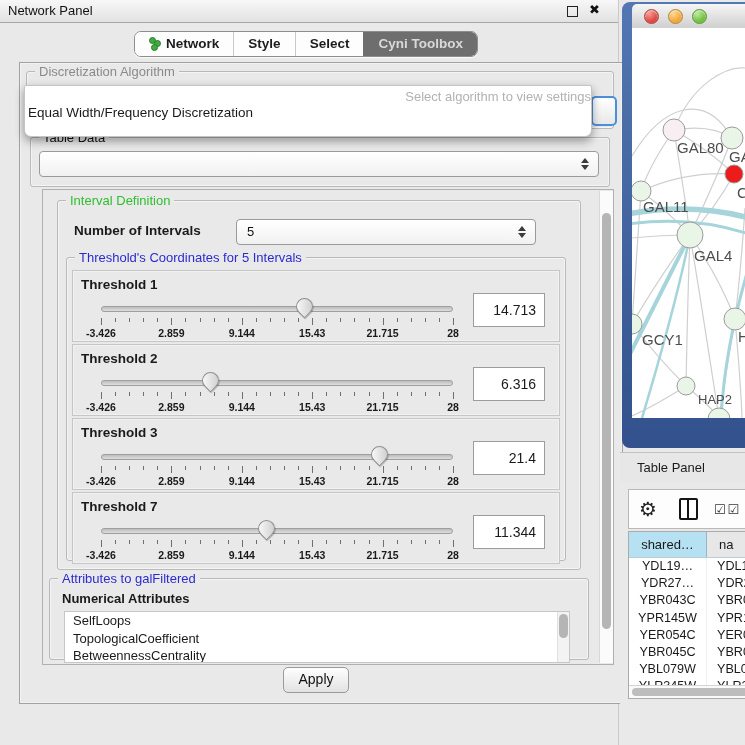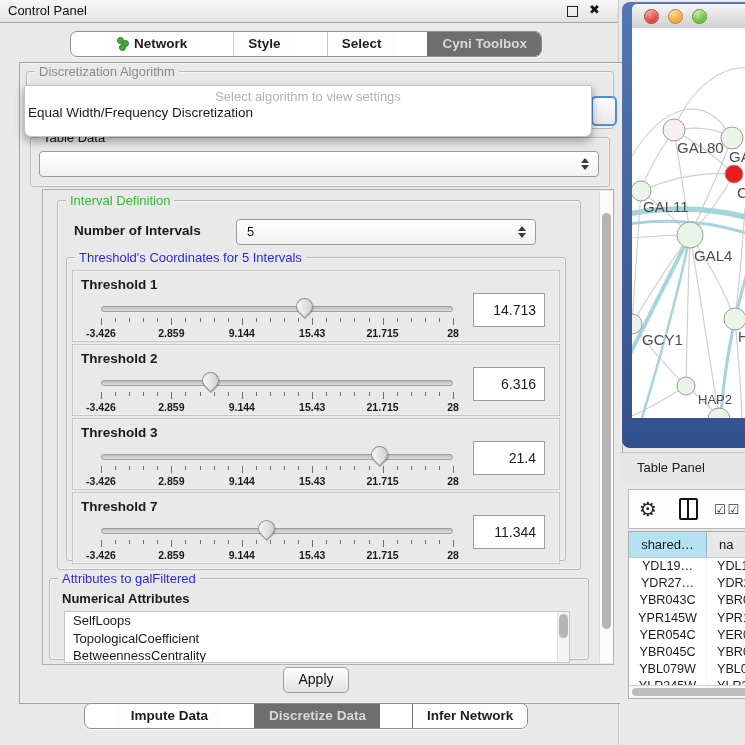--- a/index.html
+++ b/index.html
@@ -17,21 +17,21 @@
     background:linear-gradient(#f7f7f7,#e2e2e2);border-bottom:1px solid #a6a6a6;}
   .titlebar .wtitle{position:absolute;left:8px;top:3px;font-size:13px;color:#111;}
   .float-icon{position:absolute;right:40px;top:6px;width:9px;height:9px;border:1.5px solid #222;background:transparent;}
   .close-icon{position:absolute;right:18px;top:2px;font-size:13px;font-weight:bold;color:#111;}
 
   
   .tabbar{position:absolute;left:0;right:6px;display:flex;justify-content:center;}
   #top-tabs{top:31px;}
   #bottom-tabs{top:703px;}
   .tabgroup{display:inline-flex;background:#fff;border:1px solid #8d8d8d;border-radius:7px;overflow:hidden;height:24px;box-shadow:0 1px 1px rgba(255,255,255,.8);}
-  .tab{padding:0 14px;line-height:24px;font-size:13.5px;font-weight:bold;color:#1d1d1d;background:#fdfdfd;border-left:1px solid #c9c9c9;white-space:nowrap;display:flex;align-items:center;gap:5px;margin-left:32px;}
+  .tab{padding:0 14px;line-height:24px;font-size:13.5px;font-weight:bold;color:#1d1d1d;background:#fdfdfd;border-left:1px solid #c9c9c9;white-space:nowrap;display:flex;align-items:center;gap:5px;}
   .tab:first-child{border-left:none;}
   .tab.sel{background:var(--selected_tab_bg,#6e6e6e);color:#d9d9d9;border-left-color:#6e6e6e;}
   .tab.sel + .tab{border-left-color:#6e6e6e;}
 
   
   #main-panel{position:absolute;left:19px;top:62px;width:602px;height:640px;background:#e9e9e9;border:1px solid #a2a2a2;box-shadow:inset 0 0 0 1px #f2f2f2;}
 
   .groupbox{position:absolute;border:1px solid #b9b9b9;border-radius:3px;box-shadow:inset 0 0 0 1px #f4f4f4;}
   .grouptitle{position:absolute;top:-8px;left:8px;background:#e9e9e9;padding:0 4px;font-size:13px;line-height:15px;}
   .gt-gray{color:#8a8a8a;}
@@ -44,21 +44,21 @@
   .spin i{display:block;width:0;height:0;border-left:4px solid transparent;border-right:4px solid transparent;}
   .spin .up{border-bottom:5px solid #3c3c3c;}
   .spin .dn{border-top:5px solid #3c3c3c;}
 
   
   #algo-combo{left:14px;top:34px;width:570px;height:24px;}
   #algo-focus{position:absolute;right:-2px;top:-2px;width:22px;height:26px;border:2px solid var(--focus_ring_blue,#4a90d9);border-radius:5px;background:linear-gradient(#fff,#e8e8e8);}
 
   
   #popup{position:absolute;left:4px;top:22px;width:566px;height:50px;background:#ffffff;border:1px solid #c4c4c4;border-radius:2px 2px 7px 7px;box-shadow:0 4px 10px rgba(0,0,0,.38);z-index:30;}
-  #popup .prompt{color:#b2b2b2;text-align:center;font-size:13px;line-height:17px;padding-top:2px;}
+  #popup .prompt{color:#b2b2b2;text-align:right;font-size:13px;line-height:17px;padding-top:2px;}
   #popup .opt{font-size:13.5px;line-height:15.5px;padding-left:3px;white-space:nowrap;}
   #popup .opt.bold{font-weight:bold;}
 
   
   #scrollpanel{position:absolute;left:22px;top:126px;width:570px;height:474px;border:1px solid #b0b0b0;background:#e9e9e9;overflow:hidden;}
   .vscroll{position:absolute;top:1px;bottom:1px;width:13px;background:#fbfbfb;border-left:1px solid #d8d8d8;}
   #scrollpanel .vscroll{right:0;}
   .vthumb{position:absolute;left:2px;width:9px;background:#b5b5b5;border-radius:5px;}
 
   
@@ -118,21 +118,21 @@
   .trow .c1{width:77px;text-align:center;font-size:12.6px;line-height:17.2px;border-right:1px solid #f0f0f0;white-space:nowrap;overflow:hidden;}
   .trow .c2{flex:1;padding-left:10px;font-size:12.6px;line-height:17.2px;white-space:nowrap;overflow:hidden;}
   #tp-hscroll{position:absolute;left:0;right:0;bottom:0;height:12px;background:#fafafa;border-top:1px solid #d4d4d4;}
   #tp-hscroll .hthumb{position:absolute;left:3px;right:8px;top:2px;height:8px;background:#bdbdbd;border-radius:4px;}
 </style>
 </head>
 <body>
 
 <div id="control-window">
   <div class="titlebar">
-    <span class="wtitle">Control Panel</span>
+    <span class="wtitle">Network Panel</span>
     <span class="float-icon"></span>
     <span class="close-icon">✖</span>
   </div>
 
   <div class="tabbar" id="top-tabs">
     <div class="tabgroup" id="top-tabgroup">
         <div class="tab"><span class="net-icon">
             <i></i>
             <i></i>
             <i></i>
@@ -377,27 +377,20 @@
       </div>
 
       <div class="vscroll">
           <div class="vthumb" style="top:22px;height:416px;"></div>
         </div>
     </div>
 
     <div id="apply-btn">Apply</div>
   </div>
 
-  <div class="tabbar" id="bottom-tabs">
-    <div class="tabgroup" id="bottom-tabgroup">
-        <div class="tab">Impute Data</div>
-        <div class="tab sel">Discretize Data</div>
-        <div class="tab">Infer Network</div>
-      </div>
-  </div>
 </div>
 
 <div id="net-frame"></div>
 <div id="net-titlebar">
   <div class="lights">
     <div class="light red"></div>
     <div class="light yellow"></div>
     <div class="light green"></div>
   </div>
 </div>

